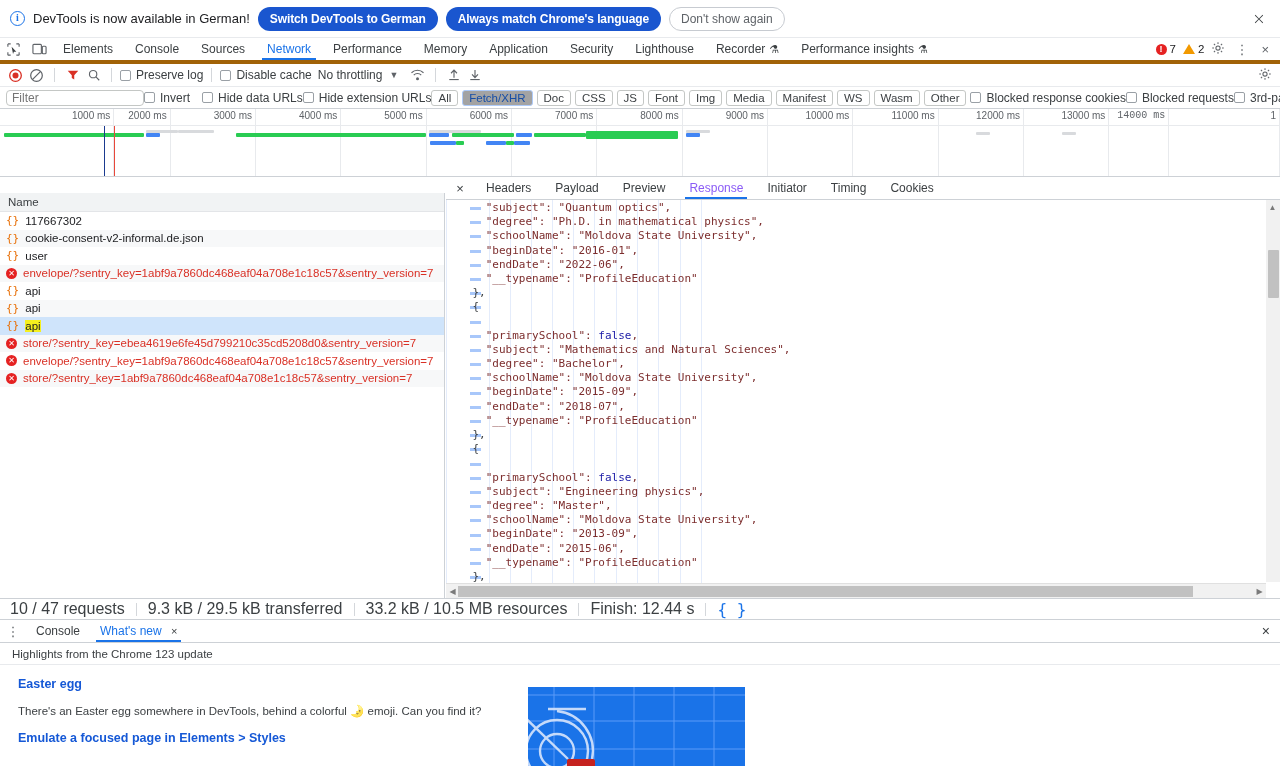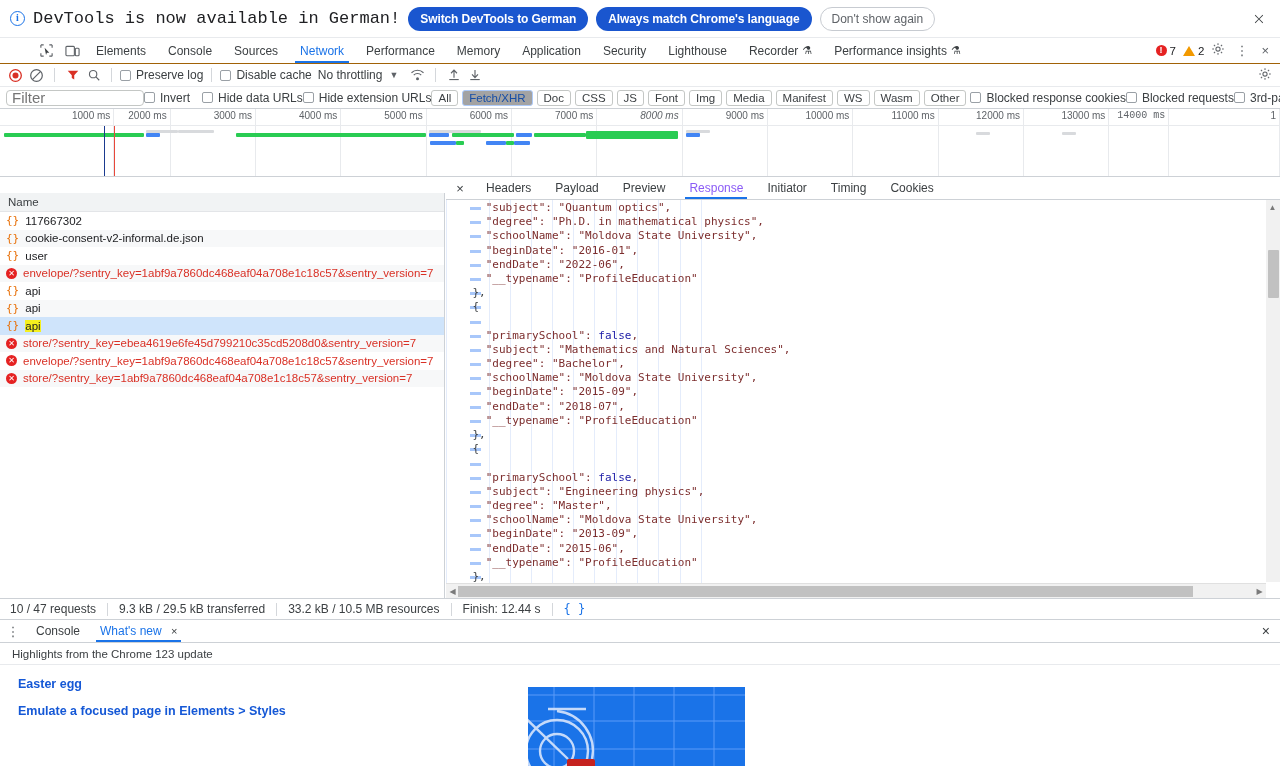--- a/index.html
+++ b/index.html
@@ -16,38 +16,38 @@
   #locale-banner {
     height:38px; display:flex; align-items:center; gap:8px;
     padding:0 10px; background:#fff; border-bottom:1px solid #e8eaed;
     position:relative;
   }
   .info-icon {
     width:15px;height:15px;border:1.4px solid #1a73e8;border-radius:50%;
     color:#1a73e8;font-size:10px;line-height:12px;text-align:center;
     font-family:"Liberation Serif",serif; font-weight:bold; flex:0 0 auto;
   }
-  #locale-banner .msg { font-size:17px; color:#202124;font-family:Liberation Mono, monospace; }
+  #locale-banner .msg { font-size:13px; color:#202124; }
   .pill {
     border-radius:13px; padding:4px 11px; font-size:12px; line-height:14px;
     white-space:nowrap; cursor:pointer; border:1px solid transparent;
   }
   .pill.primary { background:#1a56cf; color:#fff; font-weight:bold; letter-spacing:-0.1px;}
   .pill.ghost { background:#fff; color:#5f6368; border-color:#c7cbd1; }
   #banner-close {
     position:absolute; right:12px; top:50%; transform:translateY(-50%);
     width:18px;height:18px; cursor:pointer; color:#3c4043;
     font-size:16px; line-height:18px; text-align:center;
     font-family:"DejaVu Sans", sans-serif; font-weight:300;
   }
 
   
   #main-tabbar {
     height:26px; display:flex; align-items:stretch;
-    background:#fff; border-bottom:1px solid #a16207; position:relative;padding-left:33px;
+    background:#fff; border-bottom:4px solid #a16207; position:relative;
   }
   .tb-icon {
     width:26px; display:flex;align-items:center;justify-content:center;
     cursor:pointer; color:#5f6368;
   }
   .panel-tab {
     display:flex;align-items:center; padding:0 11px; font-size:12px;
     color:#3c4043; cursor:pointer; position:relative; white-space:nowrap;
   }
   .panel-tab.active { color:#1a73e8; }
@@ -82,21 +82,21 @@
   .chk-label { display:flex;align-items:center;gap:5px;cursor:pointer;
     font-size:12px;color:#3c4043; white-space:nowrap; }
   .chk {
     width:11px;height:11px;border:1px solid #9aa0a6;border-radius:2px;
     background:#fff; flex:0 0 auto;
   }
   #throttle-sel { font-size:12px;color:#3c4043;cursor:pointer; margin-left:4px;}
   .caret { font-size:9px; color:#5f6368; margin-left:5px; }
   #filter-input {
     width:138px;height:16px;border:1px solid #c4c7c5;border-radius:4px;
-    font-size:15px;color:#80868b;padding:0 5px; line-height:14px;
+    font-size:12px;color:#80868b;padding:0 5px; line-height:14px;
     background:#fff; font-family:"Liberation Sans",sans-serif;
   }
   .type-pill {
     font-size:11.5px; padding:1px 6px; border:1px solid #c4c7c5;
     border-radius:3px; margin-right:4px; cursor:pointer; color:#3c4043;
     background:#fff; white-space:nowrap;
   }
   .type-pill.selected { background:#a3a3a3; border-color:#aecbfa; color:#174ea6;}
   #settings-gear-net { position:absolute; right:8px; top:3px; cursor:pointer;color:#5f6368;}
 
@@ -176,21 +176,21 @@
      background:#c1c1c1; border-radius:1px; }
   #resp-hbar { position:absolute; left:0; right:14px; bottom:0; height:15px;
      background:#f1f1f1; border-top:1px solid #e0e0e0;}
   #resp-hthumb { position:absolute; left:12px; top:2px; height:11px;
      width:735px; background:#c1c1c1;}
   .sb-arrow { position:absolute; top:2px; width:11px; height:11px;
      color:#7a7a7a; font-size:8px; line-height:11px; text-align:center;}
 
   
   #net-status {
-    height:22px; display:flex; align-items:center; font-size:12px;
+    height:22px; display:flex; align-items:center; font-size:16px;
     color:#3c4043; border-top:1px solid #cdd1d6; border-bottom:1px solid #cdd1d6;
     padding-left:10px; background:#fff;
   }
   #net-status .seg { padding:0 11px; }
   #net-status .vsep { width:1px;height:13px;background:#d4d7db;}
 
   
   #drawer { position:relative; background:#fff; }
   #drawer-tabs {
     height:23px;display:flex;align-items:center;border-bottom:1px solid #cdd1d6;
@@ -428,21 +428,21 @@
       </div>
       <div class="ov-tick" style="left: 341.333px; width: 85.3333px;">
         <span>5000 ms</span>
       </div>
       <div class="ov-tick" style="left: 426.667px; width: 85.3333px;">
         <span>6000 ms</span>
       </div>
       <div class="ov-tick" style="left: 512px; width: 85.3333px;">
         <span>7000 ms</span>
       </div>
-      <div class="ov-tick" style="left: 597.333px; width: 85.3333px; font-style: italic;">
+      <div class="ov-tick" style="left: 597.333px; width: 85.3333px;">
         <span>8000 ms</span>
       </div>
       <div class="ov-tick" style="left: 682.667px; width: 85.3333px;">
         <span>9000 ms</span>
       </div>
       <div class="ov-tick" style="left: 768px; width: 85.3333px;">
         <span>10000 ms</span>
       </div>
       <div class="ov-tick" style="left: 853.333px; width: 85.3333px; text-align: right;">
         <span>11000 ms</span>
@@ -622,20 +622,23 @@
     <div class="dr-tab"><span>Console</span></div>
     <div class="dr-tab active">
       <span>What's new</span>
       <span class="tx">×</span>
     </div>
     <div id="drawer-close">×</div>
   </div>
   <div id="whatsnew-sub">Highlights from the Chrome 123 update</div>
   <div id="whatsnew-body">
     <div class="wn-h">Easter egg</div>
+    <div class="wn-p">
+      <span>There's an Easter egg somewhere in DevTools, behind a colorful </span><span class="wn-emoji">🌛</span><span> emoji. Can you find it?</span>
+    </div>
     <div class="wn-h2">Emulate a focused page in Elements &gt; Styles</div>
   </div>
 </div>
 
 <div id="wn-img">
   <svg width="217" height="79" viewBox="0 0 217 79">
     <rect width="217" height="79" fill="#1a73e8"></rect>
     <g stroke="#5b9bf8" stroke-width="1" fill="none">
       <line x1="0" y1="8" x2="217" y2="8"></line>
       <line x1="0" y1="34" x2="217" y2="34"></line>

